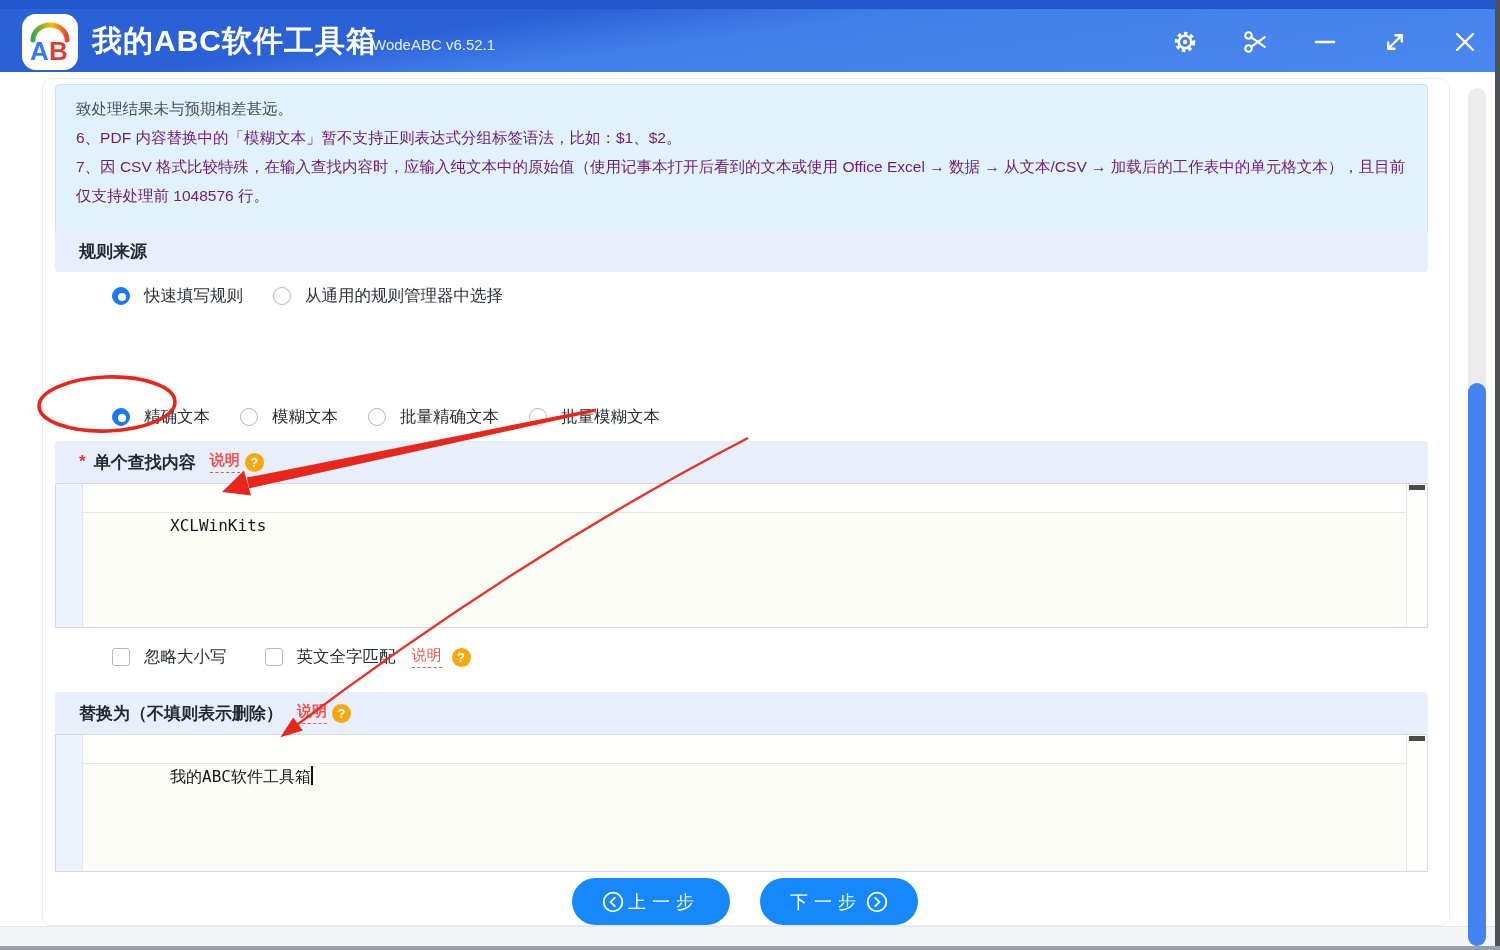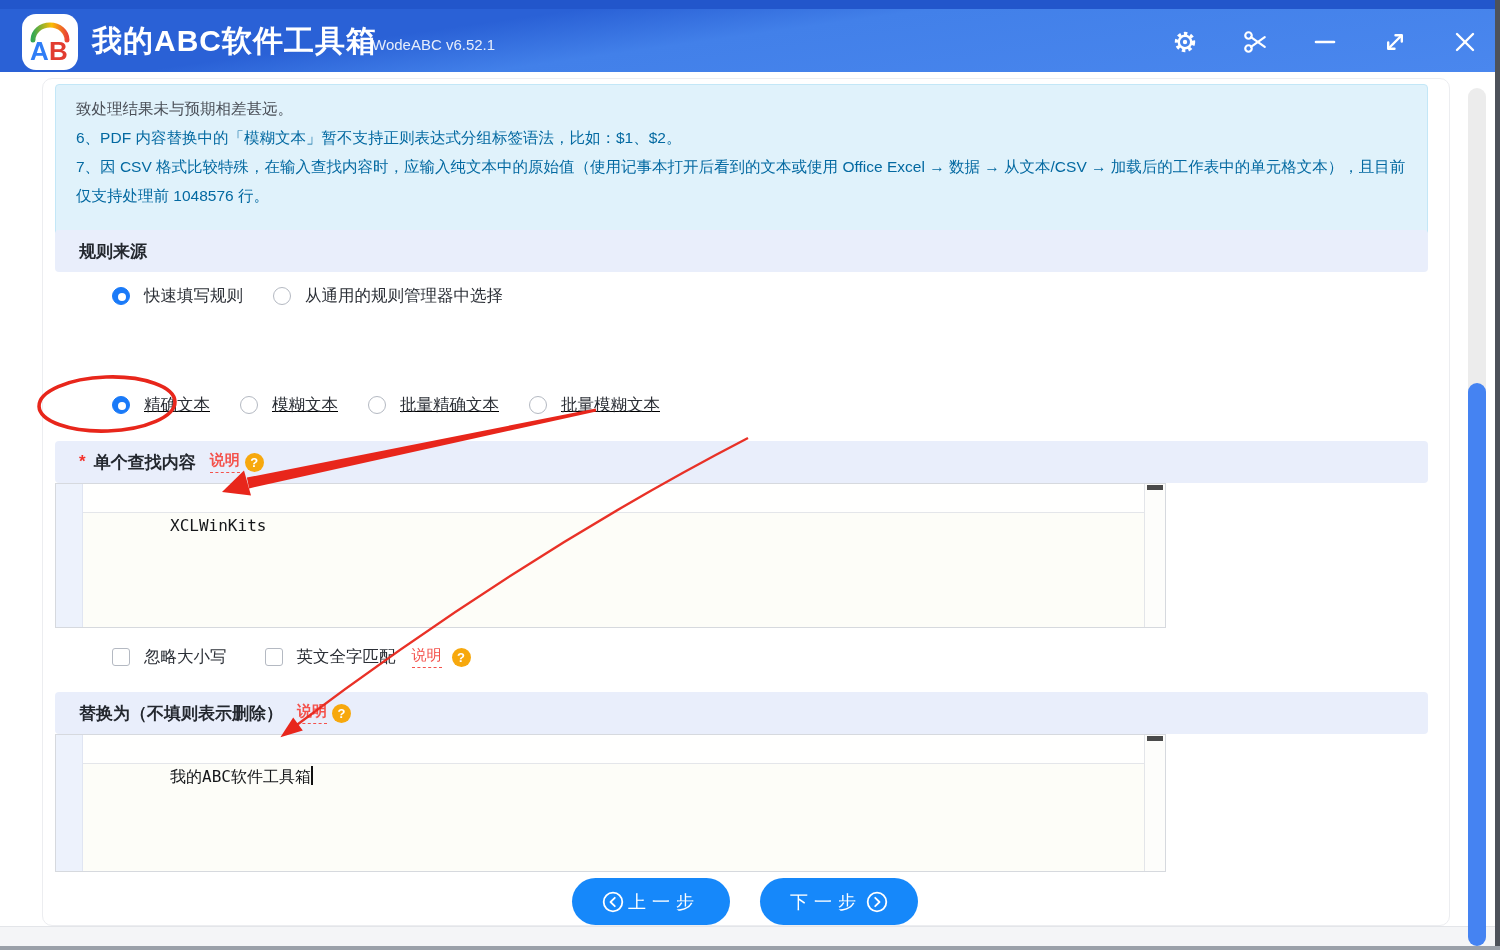--- a/index.html
+++ b/index.html
@@ -19,40 +19,40 @@
   .win-edge-r { position:absolute; right:0; top:0; width:5px; height:100%; background:#4d525a; }
   .win-edge-b { position:absolute; left:0; bottom:0; width:100%; height:4px; background:#9aa0a9; }
 
   
   .card { position:absolute; left:42px; top:78px; width:1408px; height:848px; background:#fff;
           border:1px solid #ecedf0; border-radius:10px; }
   .notice { position:absolute; left:55px; top:84px; width:1373px; height:152px; background:#e0f2fb;
             border:1px solid #c3e7f7; border-radius:4px; padding:9px 20px; overflow:hidden;
             font-size:15.5px; line-height:29px; }
   .notice .tail { color:#4a4f57; }
-  .notice .red  { color:#0369a1; }
+  .notice .red  { color:#701a75; }
   .sec-bar { position:absolute; left:55px; width:1373px; height:42px; background:#e9eefb; border-radius:4px;
              display:flex; align-items:center; padding-left:24px; font-size:17px; font-weight:bold; color:#23272e; }
   .row { position:absolute; left:55px; width:1373px; display:flex; align-items:center; gap:30px; }
 
   
   .radio, .check { display:flex; align-items:center; gap:14px; font-size:16.5px; color:#2b2f36; cursor:pointer; }
   .rdo { width:18px; height:18px; border-radius:50%; border:1.5px solid #b4b9c2; background:#fff; position:relative; }
   .rdo.on { border-color:#1a7af8; background:#1a7af8; }
   .rdo.on::after { content:""; position:absolute; left:5px; top:5px; width:8px; height:8px; border-radius:50%; background:#fff; }
   .cbx { width:18px; height:18px; border-radius:3px; border:1.5px solid #b4b9c2; background:#fff; }
 
   
   .shuoming { color:#f4524c; font-size:15px; border-bottom:1.5px dashed #f4524c; padding-bottom:2px; cursor:pointer; margin-left:14px; }
   .qbadge { width:19px; height:19px; border-radius:50%; background:#f7a80d; color:#fff; font-size:13px; font-weight:bold;
             display:inline-flex; align-items:center; justify-content:center; margin-left:5px; cursor:pointer; }
   .star { color:#f4322c; font-size:17px; margin-right:8px; }
 
   
-  .editor { position:absolute; left:55px; width:1111px; background:#fdfdf8; border:1px solid #d6d9de; display:flex; }
+  .editor { position:absolute; left:55px; width:1373px; background:#fdfdf8; border:1px solid #d6d9de; display:flex; }
   .gutter { width:27px; background:#edf2fc; border-right:1px solid #e0e5f2; }
   .ebody { flex:1; position:relative; }
   .eline { height:29px; line-height:28px; background:#fffffe; border-bottom:1px solid #e4e6ea;
            font-family:"DejaVu Sans Mono","Liberation Mono",monospace; font-size:16px; color:#15171a; padding-left:10px;
            white-space:pre; }
   .caret { display:inline-block; width:2px; height:19px; background:#111; vertical-align:-3px; }
   .escroll { width:21px; border-left:1px solid #e3e5e9; position:relative; background:#fdfdfb; }
   .ethumb { position:absolute; top:1px; left:2px; width:16px; height:5px; background:#4a4a4a; }
 
   
@@ -145,21 +145,21 @@
     <label class="radio">
       <span class="rdo on"></span>
       <span>快速填写规则</span>
     </label>
     <label class="radio">
       <span class="rdo"></span>
       <span>从通用的规则管理器中选择</span>
     </label>
   </div>
 
-  <div class="row" style="top:382px; height:46px; padding-left:57px; text-decoration:underline;">
+  <div class="row" style="top:394px; height:46px; padding-left:57px; ">
     <label class="radio">
       <span class="rdo on"></span>
       <span>精确文本</span>
     </label>
     <label class="radio">
       <span class="rdo"></span>
       <span>模糊文本</span>
     </label>
     <label class="radio">
       <span class="rdo"></span>

